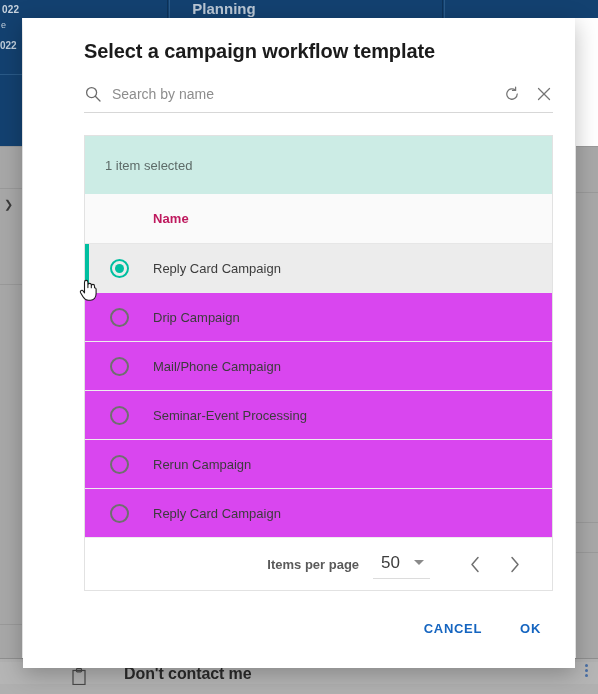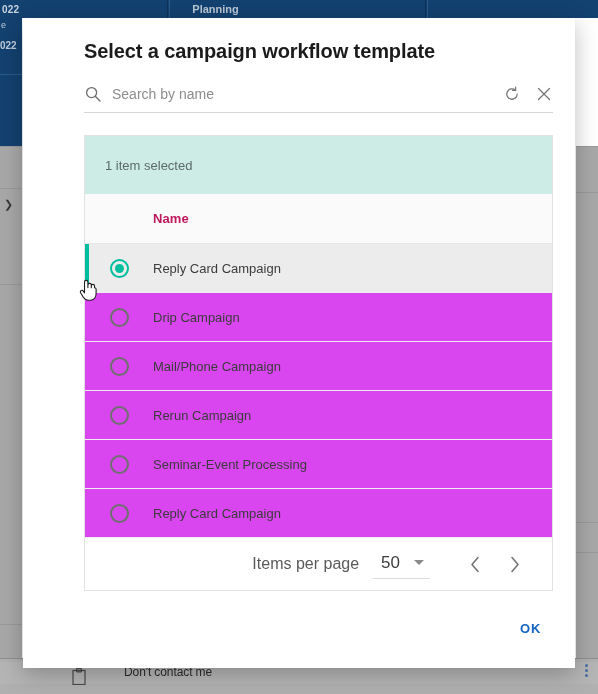--- a/index.html
+++ b/index.html
@@ -44,21 +44,21 @@
     letter-spacing: .2px;
   }
   .bg-nav-sep {
     width: 1px;
     height: 18px;
     background: #0d3258;
   }
   .bg-nav-sep.double { box-shadow: 2px 0 0 #2a5a88; }
   .bg-navtab {
     color: #b9c6d4;
-    font-size: 11px;
+    font-size: 15px;
     font-weight: bold;
     padding: 0 10px;
     line-height: 18px;
   }
   .bg-nav-spacer { flex: 1; }
 
   .bg-left-rail {
     position: absolute;
     top: 18px; left: 0;
     width: 22px;
@@ -149,23 +149,23 @@
     align-items: center;
   }
   .bg-clipboard-icon {
     position: absolute;
     left: 72px; top: 668px;
     width: 14px; height: 17px;
   }
   .bg-bottom-label {
     position: absolute;
     left: 124px; top: 665px;
-    font-size: 12px;
+    font-size: 16px;
     color: #2b2b2b;
-    font-weight: normal;
+    font-weight: bold;
     letter-spacing: -.1px;
   }
   .bg-kebab {
     position: absolute;
     right: 10px; top: 664px;
     display: flex;
     flex-direction: column;
     gap: 2px;
     align-items: center;
   }
@@ -334,23 +334,24 @@
   
   .paginator {
     height: 52px;
     display: flex;
     align-items: center;
     justify-content: flex-end;
     padding-right: 18px;
     gap: 0;
   }
   .pg-label {
-    font-size: 16px;
+    font-size: 13px;
     color: #5a5a5a;
     margin-right: 14px;
+    font-weight: bold;
   }
   .pg-select {
     display: flex;
     align-items: center;
     gap: 14px;
     border-bottom: 1px solid #dcdcdc;
     padding: 3px 6px 5px 8px;
     cursor: pointer;
     margin-right: 26px;
   }
@@ -518,28 +519,28 @@
         <div class="row-radio-col">
           <span class="radio"></span>
         </div>
         <span class="row-name">Mail/Phone Campaign</span>
       </div>
 
       <div class="row">
         <div class="row-radio-col">
           <span class="radio"></span>
         </div>
-        <span class="row-name">Rerun Campaign</span>
+        <span class="row-name">Seminar-Event Processing</span>
       </div>
 
       <div class="row">
         <div class="row-radio-col">
           <span class="radio"></span>
         </div>
-        <span class="row-name">Seminar-Event Processing</span>
+        <span class="row-name">Rerun Campaign</span>
       </div>
 
       <div class="row">
         <div class="row-radio-col">
           <span class="radio"></span>
         </div>
         <span class="row-name">Reply Card Campaign</span>
       </div>
 
       <div class="paginator">
@@ -555,20 +556,21 @@
         </button>
         <button class="pg-nav">
           <svg width="11" height="17" viewBox="0 0 11 17">
             <polyline points="3,1.5 9,8.5 3,15.5" fill="none" stroke="currentColor" stroke-width="1.5" stroke-linecap="round" stroke-linejoin="round"></polyline>
           </svg>
         </button>
       </div>
     </div>
 
     <div class="modal-actions">
+      <button class="text-btn">CANCEL</button>
       <button class="text-btn">OK</button>
     </div>
   </div>
 
   <svg class="cursor" viewBox="0 0 22 26">
     <path d="M6.5 14.5V6.2c0-1 .8-1.8 1.7-1.8s1.7.8 1.7 1.8v5.4V9.1c0-.9.8-1.7 1.7-1.7s1.7.8 1.7 1.7v2.6V10c0-.9.8-1.6 1.6-1.6s1.6.7 1.6 1.6v1.8c.8-.1 1.6.5 1.6 1.5v4.3c0 3.8-2.3 6.6-5.8 6.6h-2c-2.6 0-4-1.2-5.3-3.4l-2.4-4.1c-.5-.9-.2-1.8.6-2.2.7-.4 1.6-.2 2.1.6l1.2 1.8z" fill="#ffffff" stroke="#1c1c1c" stroke-width="1.1" stroke-linejoin="round"></path>
   </svg>
 </div>
 
 </body></html>

